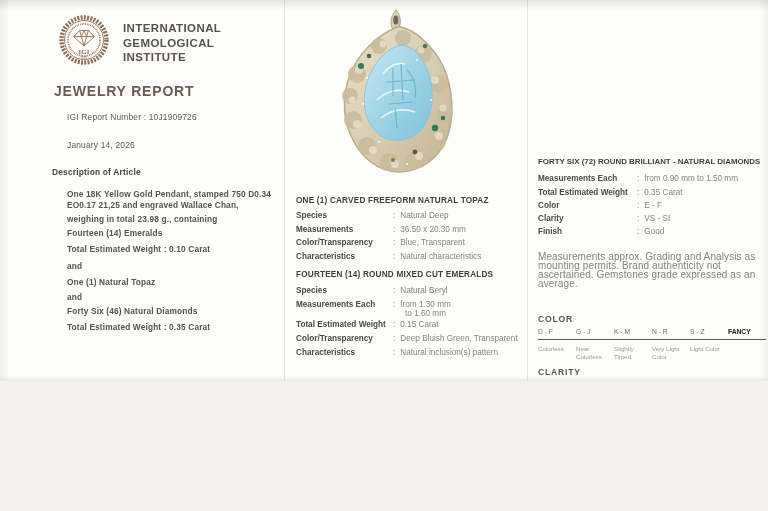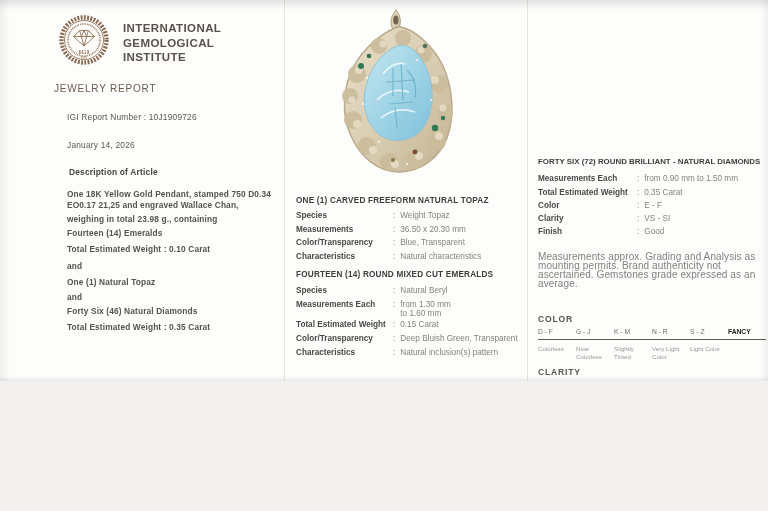--- a/index.html
+++ b/index.html
@@ -6,33 +6,33 @@
   body{width:768px;height:511px;background:#f2f1ef;font-family:"Liberation Sans","DejaVu Sans",sans-serif;-webkit-font-smoothing:antialiased;}
   #page{position:relative;width:768px;height:381px;background:#fdfdfc;overflow:hidden;}
   .edge-top{position:absolute;left:0;top:0;width:768px;height:10px;background:linear-gradient(to bottom,rgba(0,0,0,.10),rgba(0,0,0,0));}
   .edge-left{position:absolute;left:0;top:0;width:10px;height:511px;background:linear-gradient(to right,rgba(0,0,0,.06),rgba(0,0,0,0));}
   .edge-right{position:absolute;right:0;top:0;width:8px;height:511px;background:linear-gradient(to left,rgba(0,0,0,.05),rgba(0,0,0,0));}
   .edge-bottom{position:absolute;left:0;bottom:0;width:768px;height:5px;background:linear-gradient(to top,rgba(0,0,0,.08),rgba(0,0,0,0));}
   .fold{position:absolute;top:0;width:1px;height:511px;background:rgba(120,115,105,.18);}
   .abs{position:absolute;}
   
   .brand{position:absolute;left:123px;top:21px;font-size:11.5px;font-weight:700;letter-spacing:.4px;color:#59504a;line-height:14.5px;}
-  .jr{position:absolute;left:54px;top:83px;font-size:10px;font-weight:400;letter-spacing:.8px;color:#6b5c51;}
+  .jr{position:absolute;left:54px;top:83px;font-size:14px;font-weight:700;letter-spacing:.8px;color:#6b5c51;}
   .lline{position:absolute;color:#5c5956;font-size:8.4px;letter-spacing:.2px;}
   .dl{position:absolute;left:67px;width:222px;font-size:8.3px;font-weight:600;color:#55524f;letter-spacing:.15px;line-height:10.5px;}
   .note{position:absolute;left:68px;top:479px;font-size:7.8px;color:#8f8d8a;letter-spacing:.2px;font-style:italic;}
   
   .sec-title{position:absolute;font-size:8.2px;font-weight:700;color:#3f3e3c;letter-spacing:.2px;white-space:nowrap;}
   .row{position:absolute;display:flex;font-size:8.2px;white-space:nowrap;}
   .row .lbl{font-weight:600;color:#4a4947;}
   .row .sep{color:#8b8985;margin-right:5px;}
   .row .val{color:#85837f;}
   .mrow{left:296px;} .mrow .lbl{width:97px;}
   .rrow{left:538px;} .rrow .lbl{width:99px;}
-  .val2{display:block;color:#85837f;}
+  .val2{display:block;color:#85837f;text-align:center;}
   .disc{position:absolute;left:538px;top:252px;width:230px;font-size:10px;line-height:9px;color:#838280;letter-spacing:.1px;}
   
   .scale-title{position:absolute;left:538px;font-size:8.6px;font-weight:700;letter-spacing:.8px;color:#565552;}
   .cgrid{position:absolute;left:538px;width:228px;display:grid;grid-template-columns:repeat(6,38px);}
   .clgrid{position:absolute;left:538px;width:228px;display:grid;grid-template-columns:38px 52px 52px 43px 43px;}
   .ghead{font-size:6.7px;color:#6e6d6a;padding-bottom:4px;}
   .ghead.hot{font-weight:700;color:#23221f;}
   .gsub{font-size:6.2px;line-height:7.5px;color:#9a9896;padding-top:4px;padding-right:6px;}
   .gsub.hot{font-weight:700;color:#23221f;}
   .rule{border-bottom:1px solid #5a5956;}
@@ -67,21 +67,21 @@
       <text x="30" y="51.5" text-anchor="middle" font-size="3.4" fill="#8a6b52">1975</text>
     </svg>
     <div class="brand">
       <div>INTERNATIONAL</div>
       <div>GEMOLOGICAL</div>
       <div>INSTITUTE</div>
     </div>
     <div class="jr">JEWELRY REPORT</div>
     <div class="lline" style="left:67px;top:112px">IGI Report Number : 10J1909726</div>
     <div class="lline" style="left:67px;top:140px">January 14, 2026</div>
-    <div class="lline" style="left:69px;top:167px;font-weight:700;color:#474441">Description of Article</div>
+    <div class="lline" style="left:52px;top:167px;font-weight:700;color:#474441">Description of Article</div>
 
     <div class="dl" style="top:189px">One 18K Yellow Gold Pendant, stamped 750 D0.34 EO0.17 21,25 and engraved Wallace Chan,</div>
     <div class="dl" style="top:214px">weighing in total 23.98 g., containing</div>
     <div class="dl" style="top:228px">Fourteen (14) Emeralds</div>
     <div class="dl" style="top:244px">Total Estimated Weight : 0.10 Carat</div>
     <div class="dl" style="top:261px">and</div>
     <div class="dl" style="top:277px">One (1) Natural Topaz</div>
     <div class="dl" style="top:292px">and</div>
     <div class="dl" style="top:306px">Forty Six (46) Natural Diamonds</div>
     <div class="dl" style="top:322px">Total Estimated Weight : 0.35 Carat</div>
@@ -336,21 +336,21 @@
     </svg>
 
     <svg class="abs" style="left:372px;top:378px" width="70" height="24" viewBox="0 0 70 24">
       <path d="M4 16 C14 6 22 18 32 10 C42 4 50 16 64 8" fill="none" stroke="#cfccc6" stroke-width="1.6"></path>
     </svg>
 
     <div class="sec-title" style="left:296px;top:196px">ONE (1) CARVED FREEFORM NATURAL TOPAZ</div>
     <div class="row mrow" style="top:211px">
         <span class="lbl">Species</span>
         <span class="sep">:</span>
-        <span class="val">Weight Topaz</span>
+        <span class="val">Natural Deep</span>
       </div>
     <div class="row mrow" style="top:225px">
         <span class="lbl">Measurements</span>
         <span class="sep">:</span>
         <span class="val">36.50 x 20.30 mm</span>
       </div>
     <div class="row mrow" style="top:238px">
         <span class="lbl">Color/Transparency</span>
         <span class="sep">:</span>
         <span class="val">Blue, Transparent</span>

